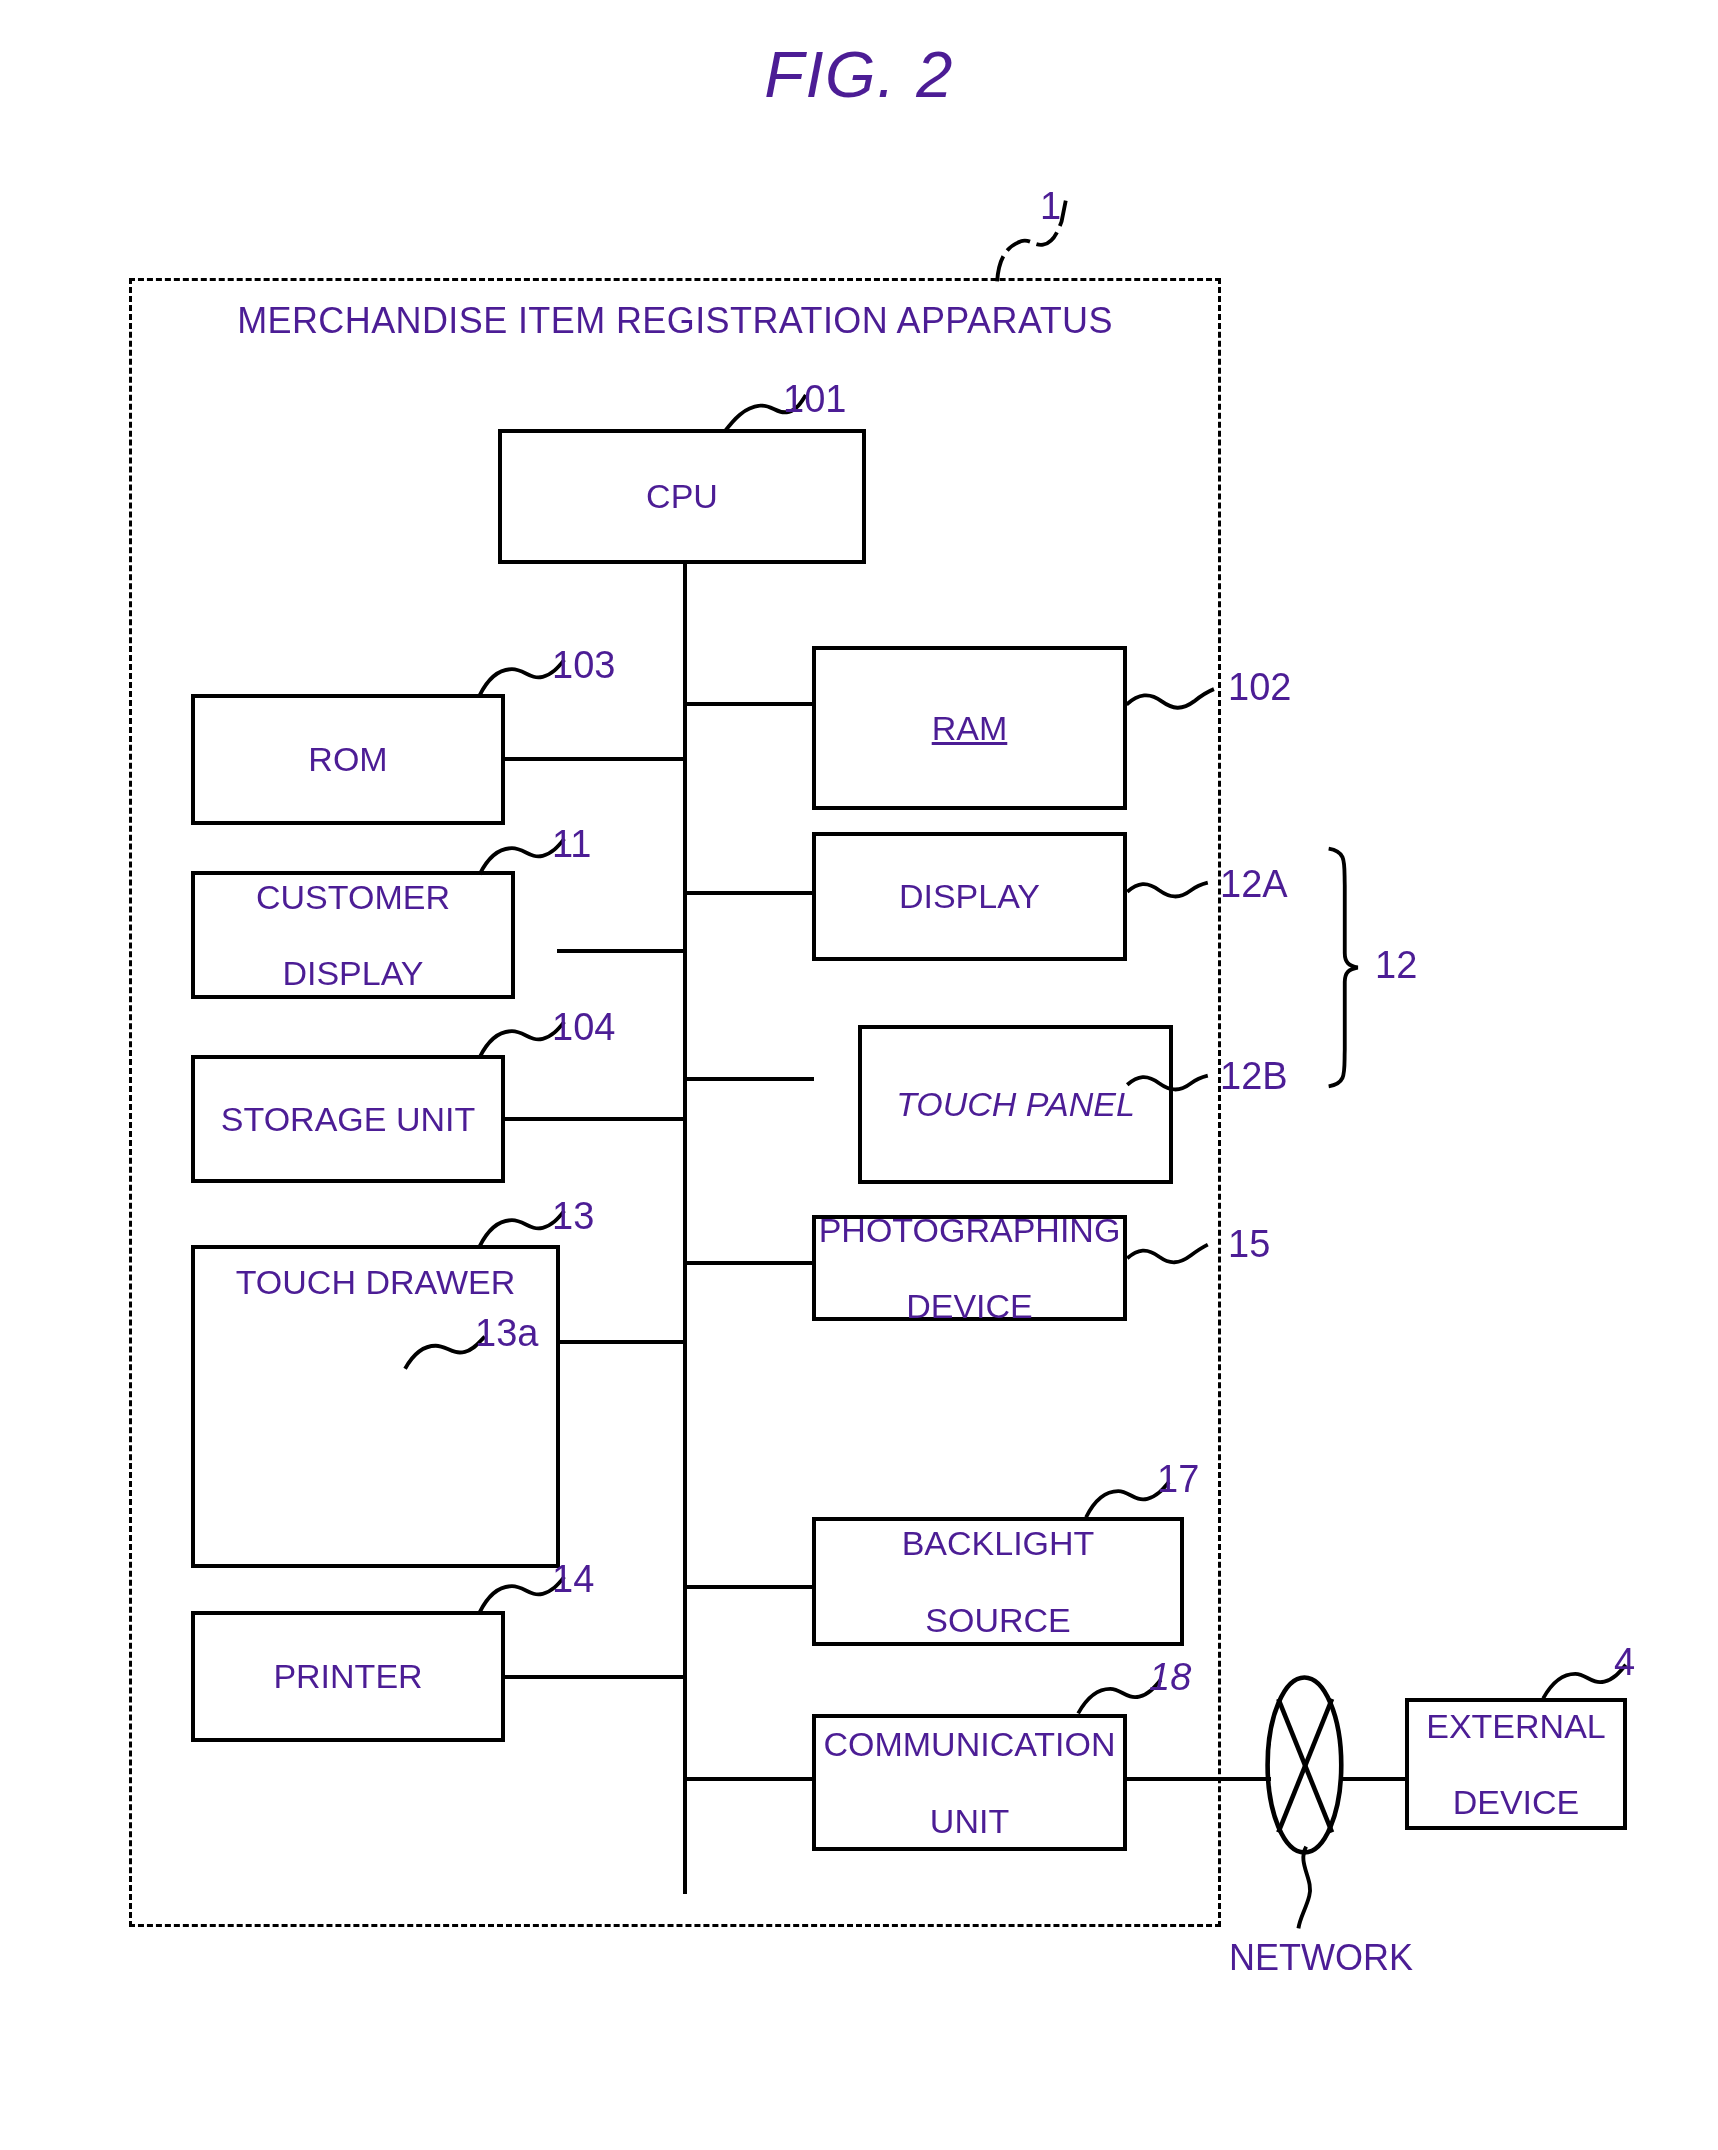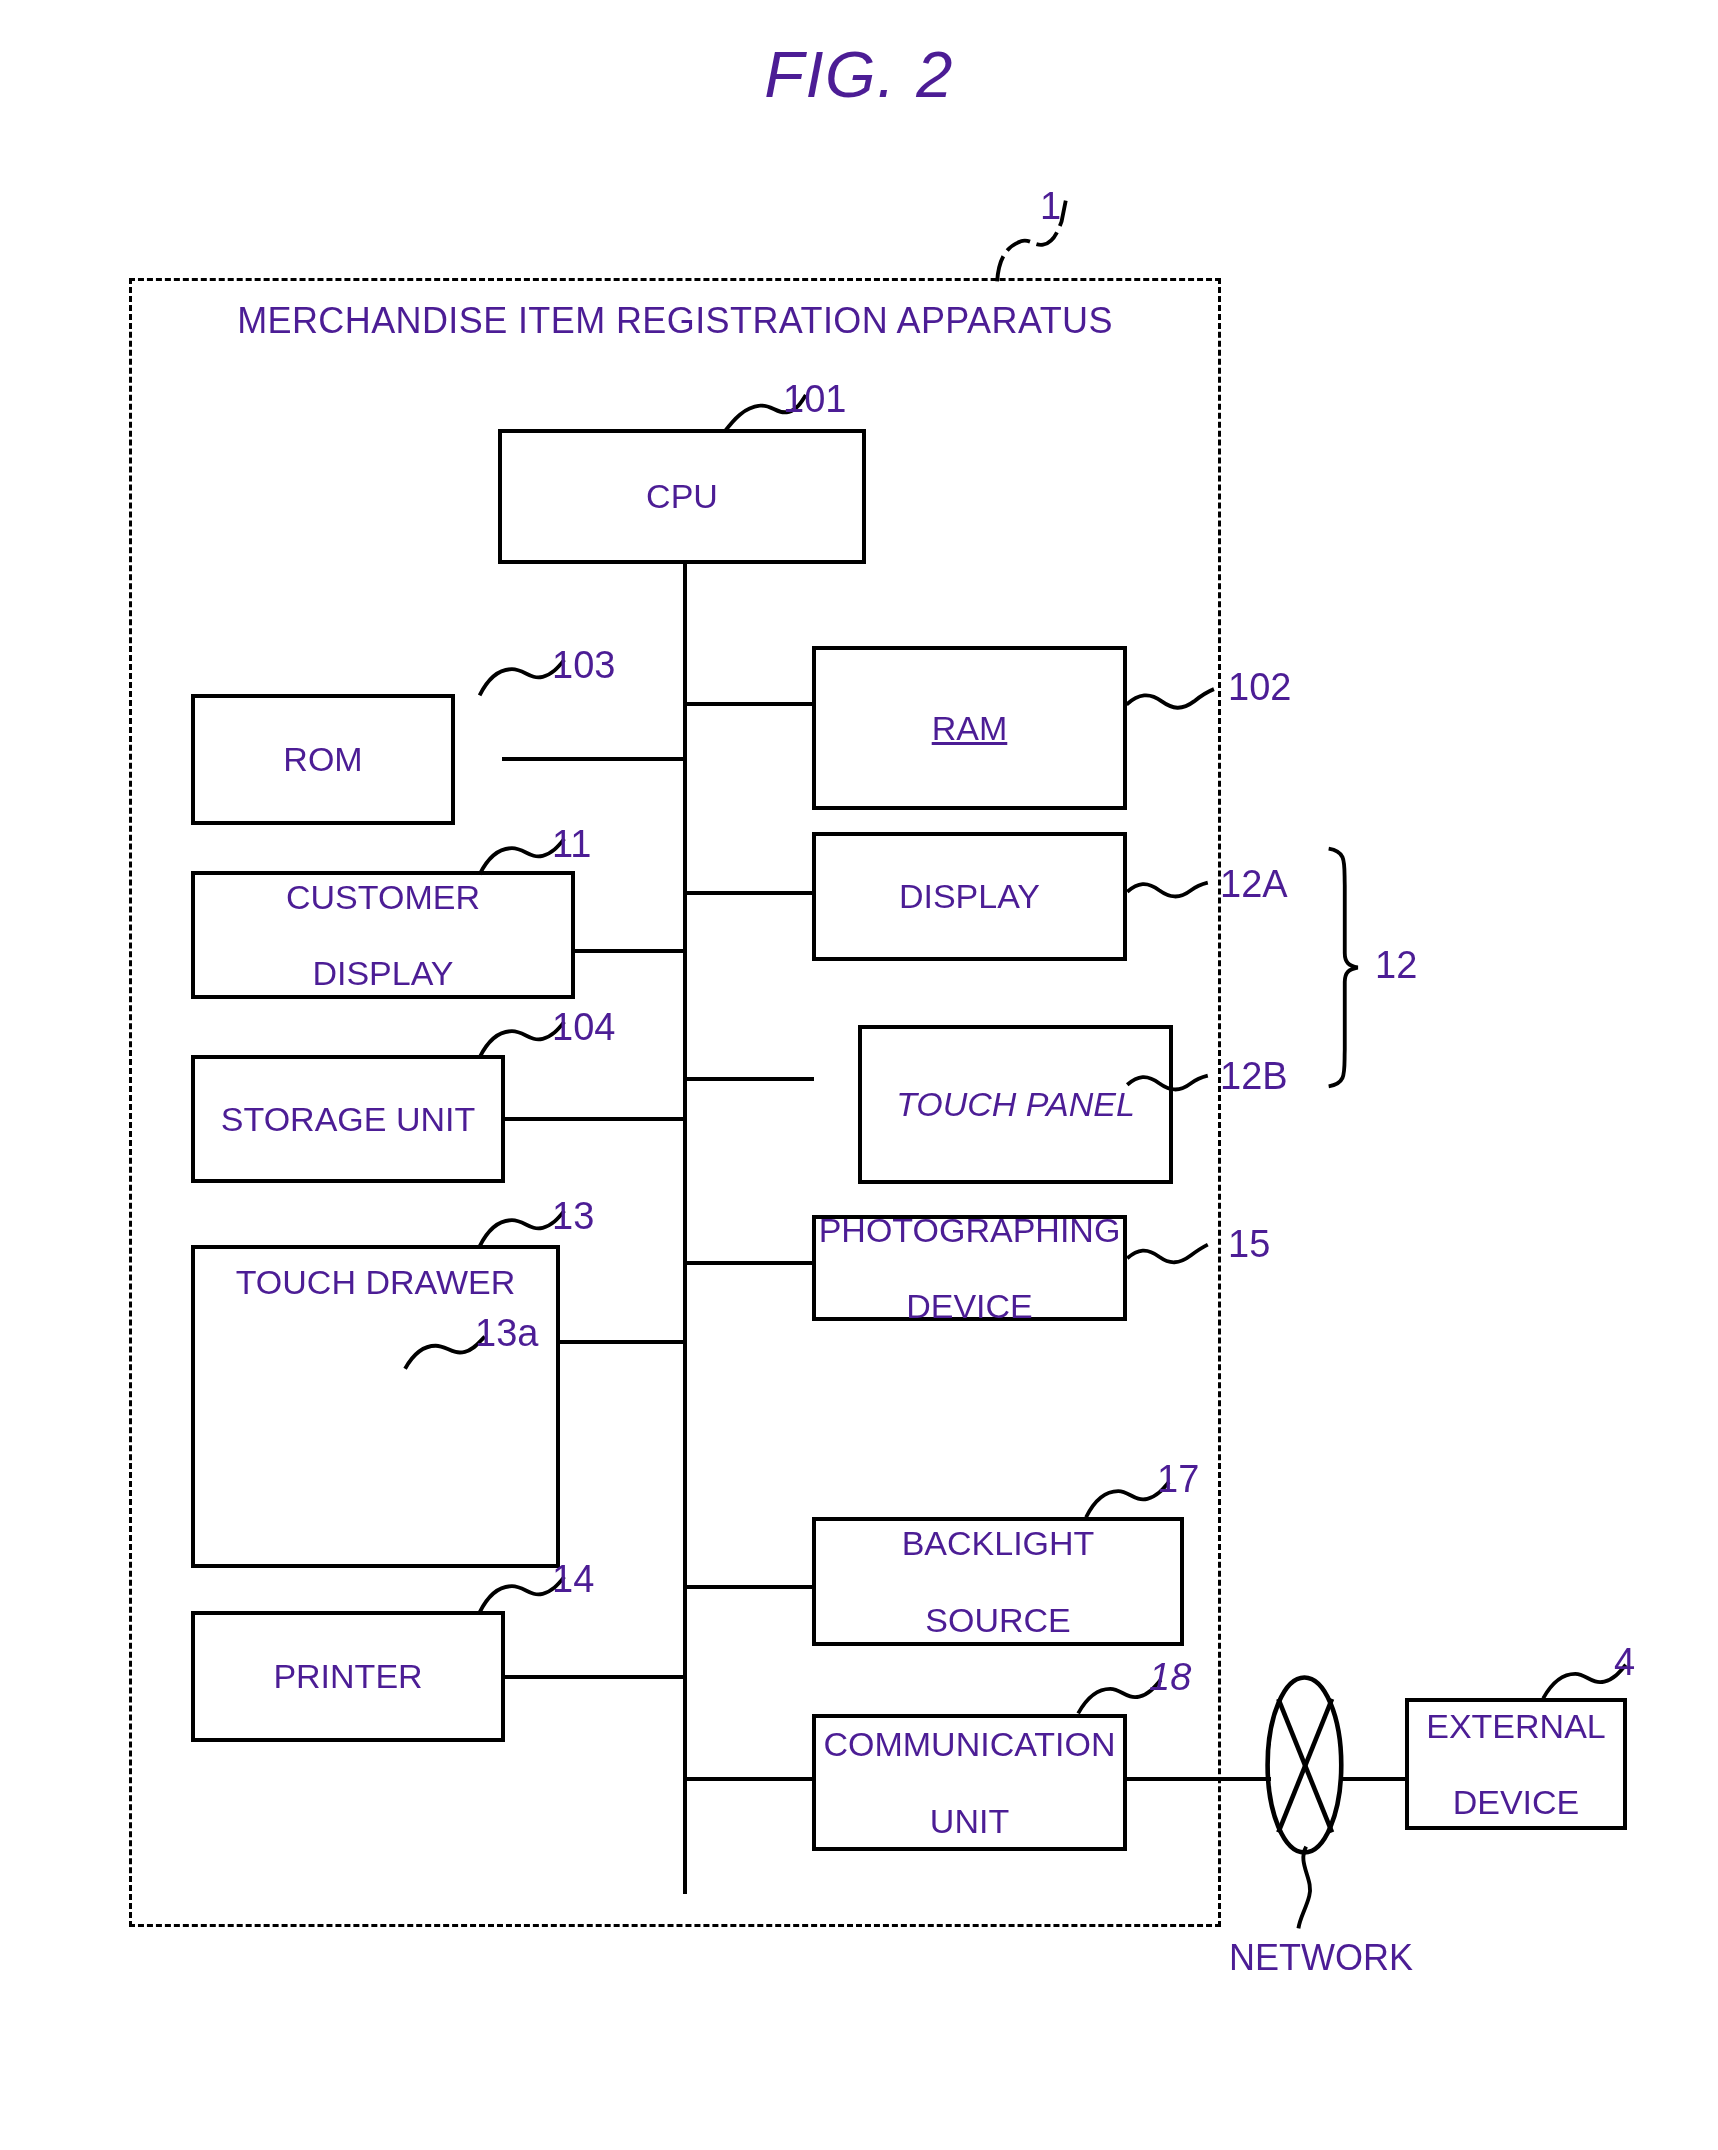--- a/index.html
+++ b/index.html
@@ -76,32 +76,32 @@
     <span>RAM</span>
   </div>
   <div class="hline" style="left:683px;top:702px;width:131px;"></div>
   <div class="squig" style="left:1125px;top:683px;">
     <svg width="92" height="46" viewBox="0 0 120 60">
       <path d="M2,28 C18,14 32,12 48,24 C62,34 74,36 90,24 C100,16 106,12 116,8" fill="none" stroke="#000" stroke-width="5"></path>
     </svg>
   </div>
   <div class="ref" style="left:1228px;top:668px;">102</div>
 
-  <div class="box" style="left:191px;top:694px;width:264px;height:131px;">
+  <div class="box" style="left:191px;top:694px;width:314px;height:131px;">
     <span>ROM</span>
   </div>
   <div class="hline" style="left:502px;top:757px;width:185px;"></div>
   <div class="squig" style="left:475px;top:646px;">
     <svg width="100" height="54" viewBox="0 0 130 70">
       <path d="M6,64 C16,44 30,30 48,30 C64,30 72,44 88,40 C100,37 108,28 116,18" fill="none" stroke="#000" stroke-width="5"></path>
     </svg>
   </div>
   <div class="ref" style="left:552px;top:646px;">103</div>
 
-  <div class="box" style="left:191px;top:871px;width:384px;height:128px;">
+  <div class="box" style="left:191px;top:871px;width:324px;height:128px;">
     <span><span>CUSTOMER</span><br><span>DISPLAY</span></span>
   </div>
   <div class="hline" style="left:557px;top:949px;width:129px;"></div>
   <div class="squig" style="left:475px;top:825px;">
     <svg width="100" height="54" viewBox="0 0 130 70">
       <path d="M6,64 C16,44 30,30 48,30 C64,30 72,44 88,40 C100,37 108,28 116,18" fill="none" stroke="#000" stroke-width="5"></path>
     </svg>
   </div>
   <div class="ref" style="left:552px;top:825px;">11</div>
 

